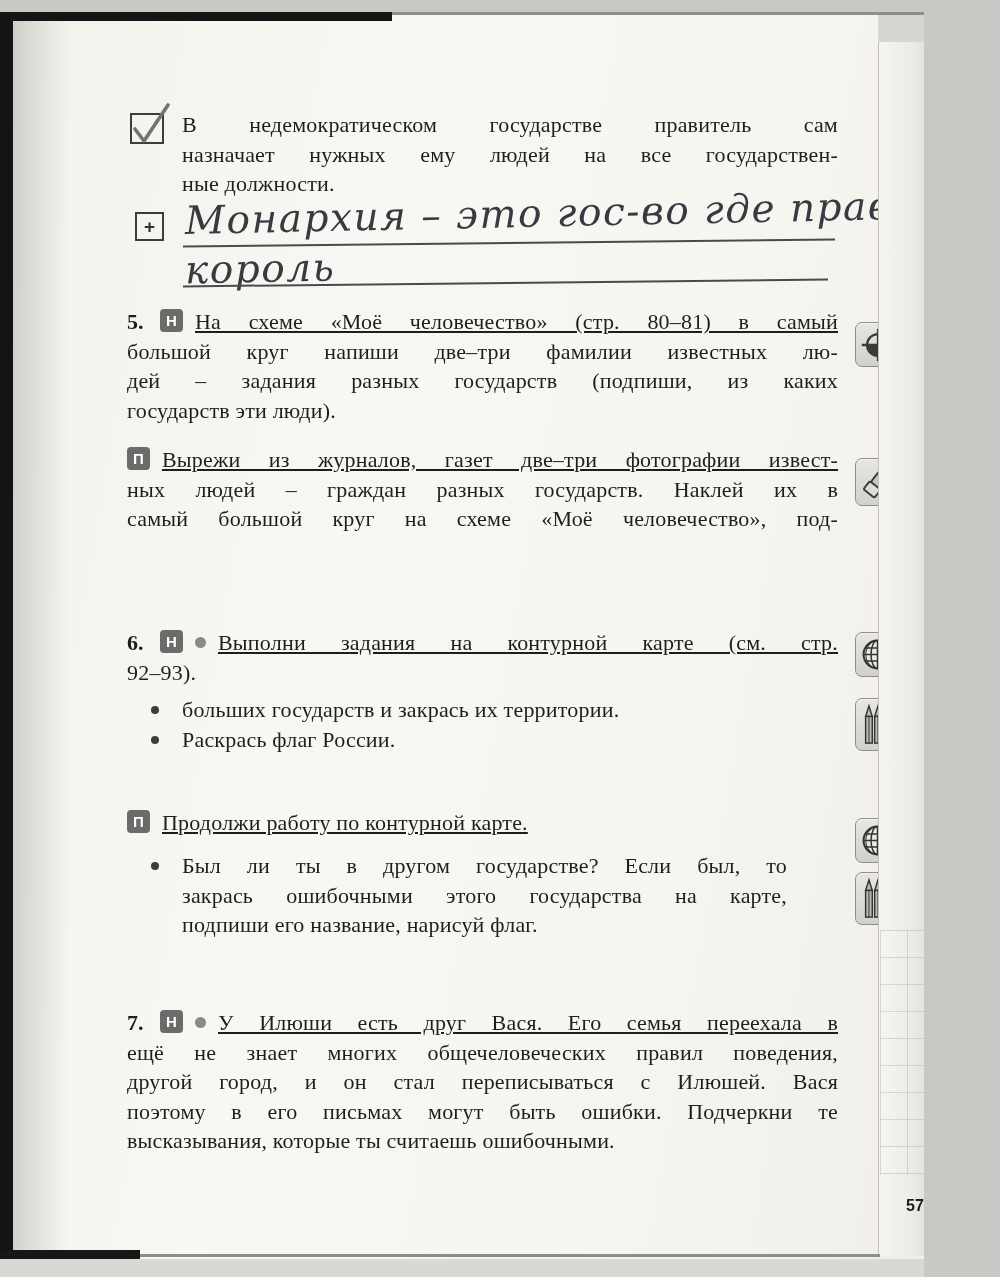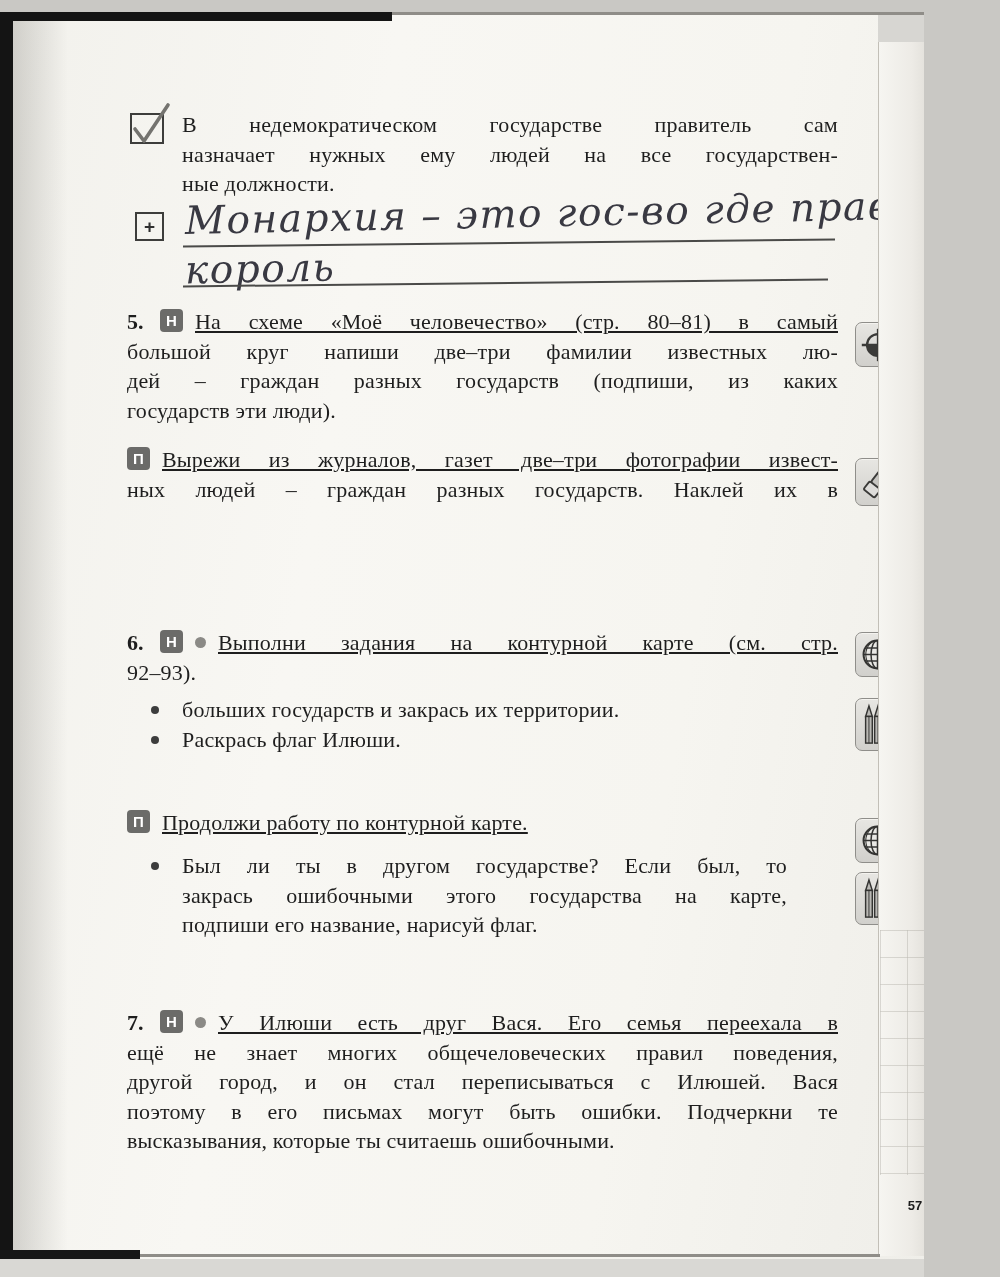--- a/index.html
+++ b/index.html
@@ -77,21 +77,21 @@
   .micon {
     position:absolute; left:855px; width:43px; border-radius:7px;
     background:linear-gradient(#e7e6e2,#d1d0cc); border:1px solid #8f8e8a;
     box-shadow:inset 0 1px 0 #f4f3ef; display:flex; align-items:center; justify-content:center;
   }
   .micon svg { display:block; }
   
   .pagenum {
     position:absolute; left:893px; top:1181px; width:44px; height:26px;
     font-family:"Liberation Sans","DejaVu Sans",sans-serif; font-weight:bold;
-    font-size:13px; line-height:26px; text-align:center; color:#1c1c1c;
+    font-size:16px; line-height:26px; text-align:center; color:#1c1c1c;
   }
 </style>
 </head>
 <body>
 
 <div class="stage">
 
   <section style="top:98px">
     <div class="checkbox">
       <svg width="46" height="46" viewBox="0 0 46 46">
@@ -118,32 +118,33 @@
   </section>
 
   <section style="top:295px">
     <div class="task-head">
       <span class="tnum">5.</span>
       <span class="badge">Н</span>
       <div class="tline">На схеме «Моё человечество» (стр. 80–81) в самый</div>
     </div>
     <div>
         <div class="tline">большой круг напиши две–три фамилии известных лю-</div>
-        <div class="tline">дей – граждан разных государств (подпиши, из каких</div>
+        <div class="tline">дей – задания разных государств (подпиши, из каких</div>
         <div class="tline last">государств эти люди).</div>
       </div>
   </section>
 
   <section style="top:433px">
     <div class="task-head">
       <span class="badge">П</span>
       <div class="tline">Вырежи из журналов, газет две–три фотографии извест-</div>
     </div>
     <div>
         <div class="tline">ных людей – граждан разных государств. Наклей их в</div>
+        <div class="tline">самый большой круг на схеме «Моё человечество», под-</div>
       </div>
   </section>
 
   <section style="top:616px">
     <div class="task-head">
       <span class="tnum">6.</span>
       <span class="badge">Н</span>
       <span class="bdot"></span>
       <div class="tline">Выполни задания на контурной карте (см. стр.</div>
     </div>
@@ -155,21 +156,21 @@
   <section style="top:683px">
     <div class="bullet">
       <span class="dot"></span>
       <div>
           <div class="tline last">больших государств и закрась их территории.</div>
         </div>
     </div>
     <div class="bullet">
       <span class="dot"></span>
       <div>
-          <div class="tline last">Раскрась флаг Илюши.</div>
+          <div class="tline last">Раскрась флаг России.</div>
         </div>
     </div>
   </section>
 
   <section style="top:796px">
     <div class="task-head">
       <span class="badge">П</span>
       <div class="tline last">Продолжи работу по контурной карте.</div>
     </div>
   </section>

